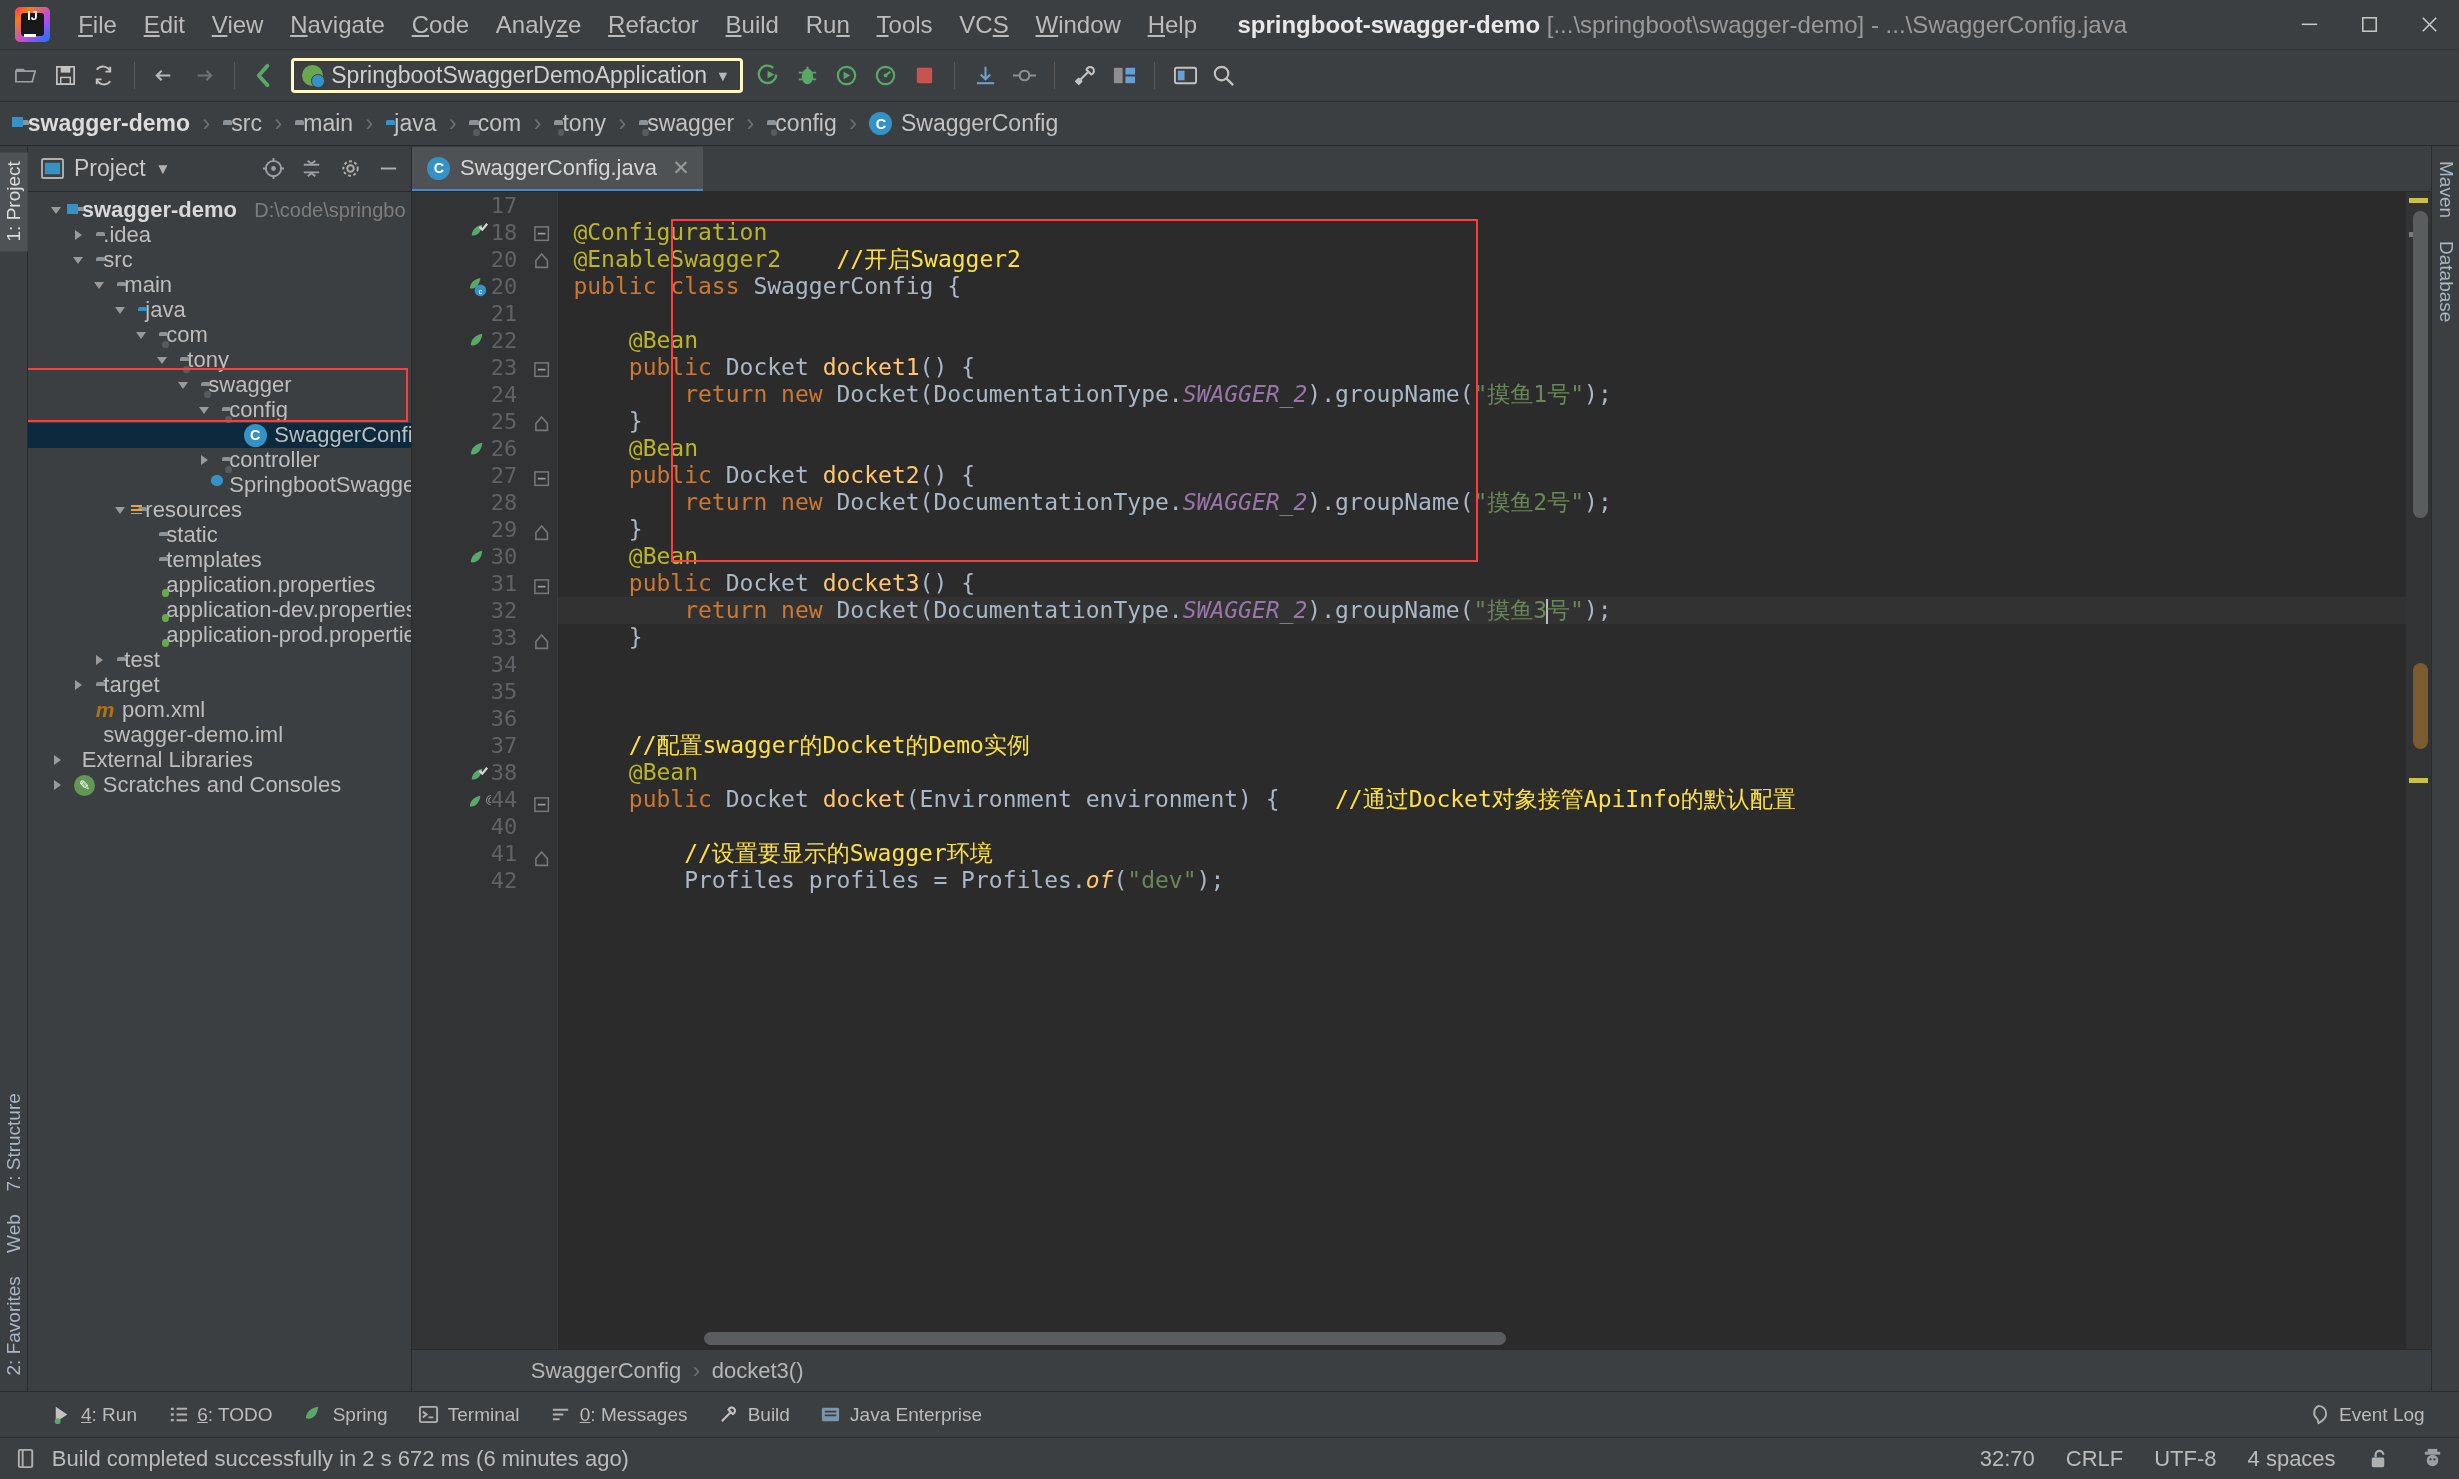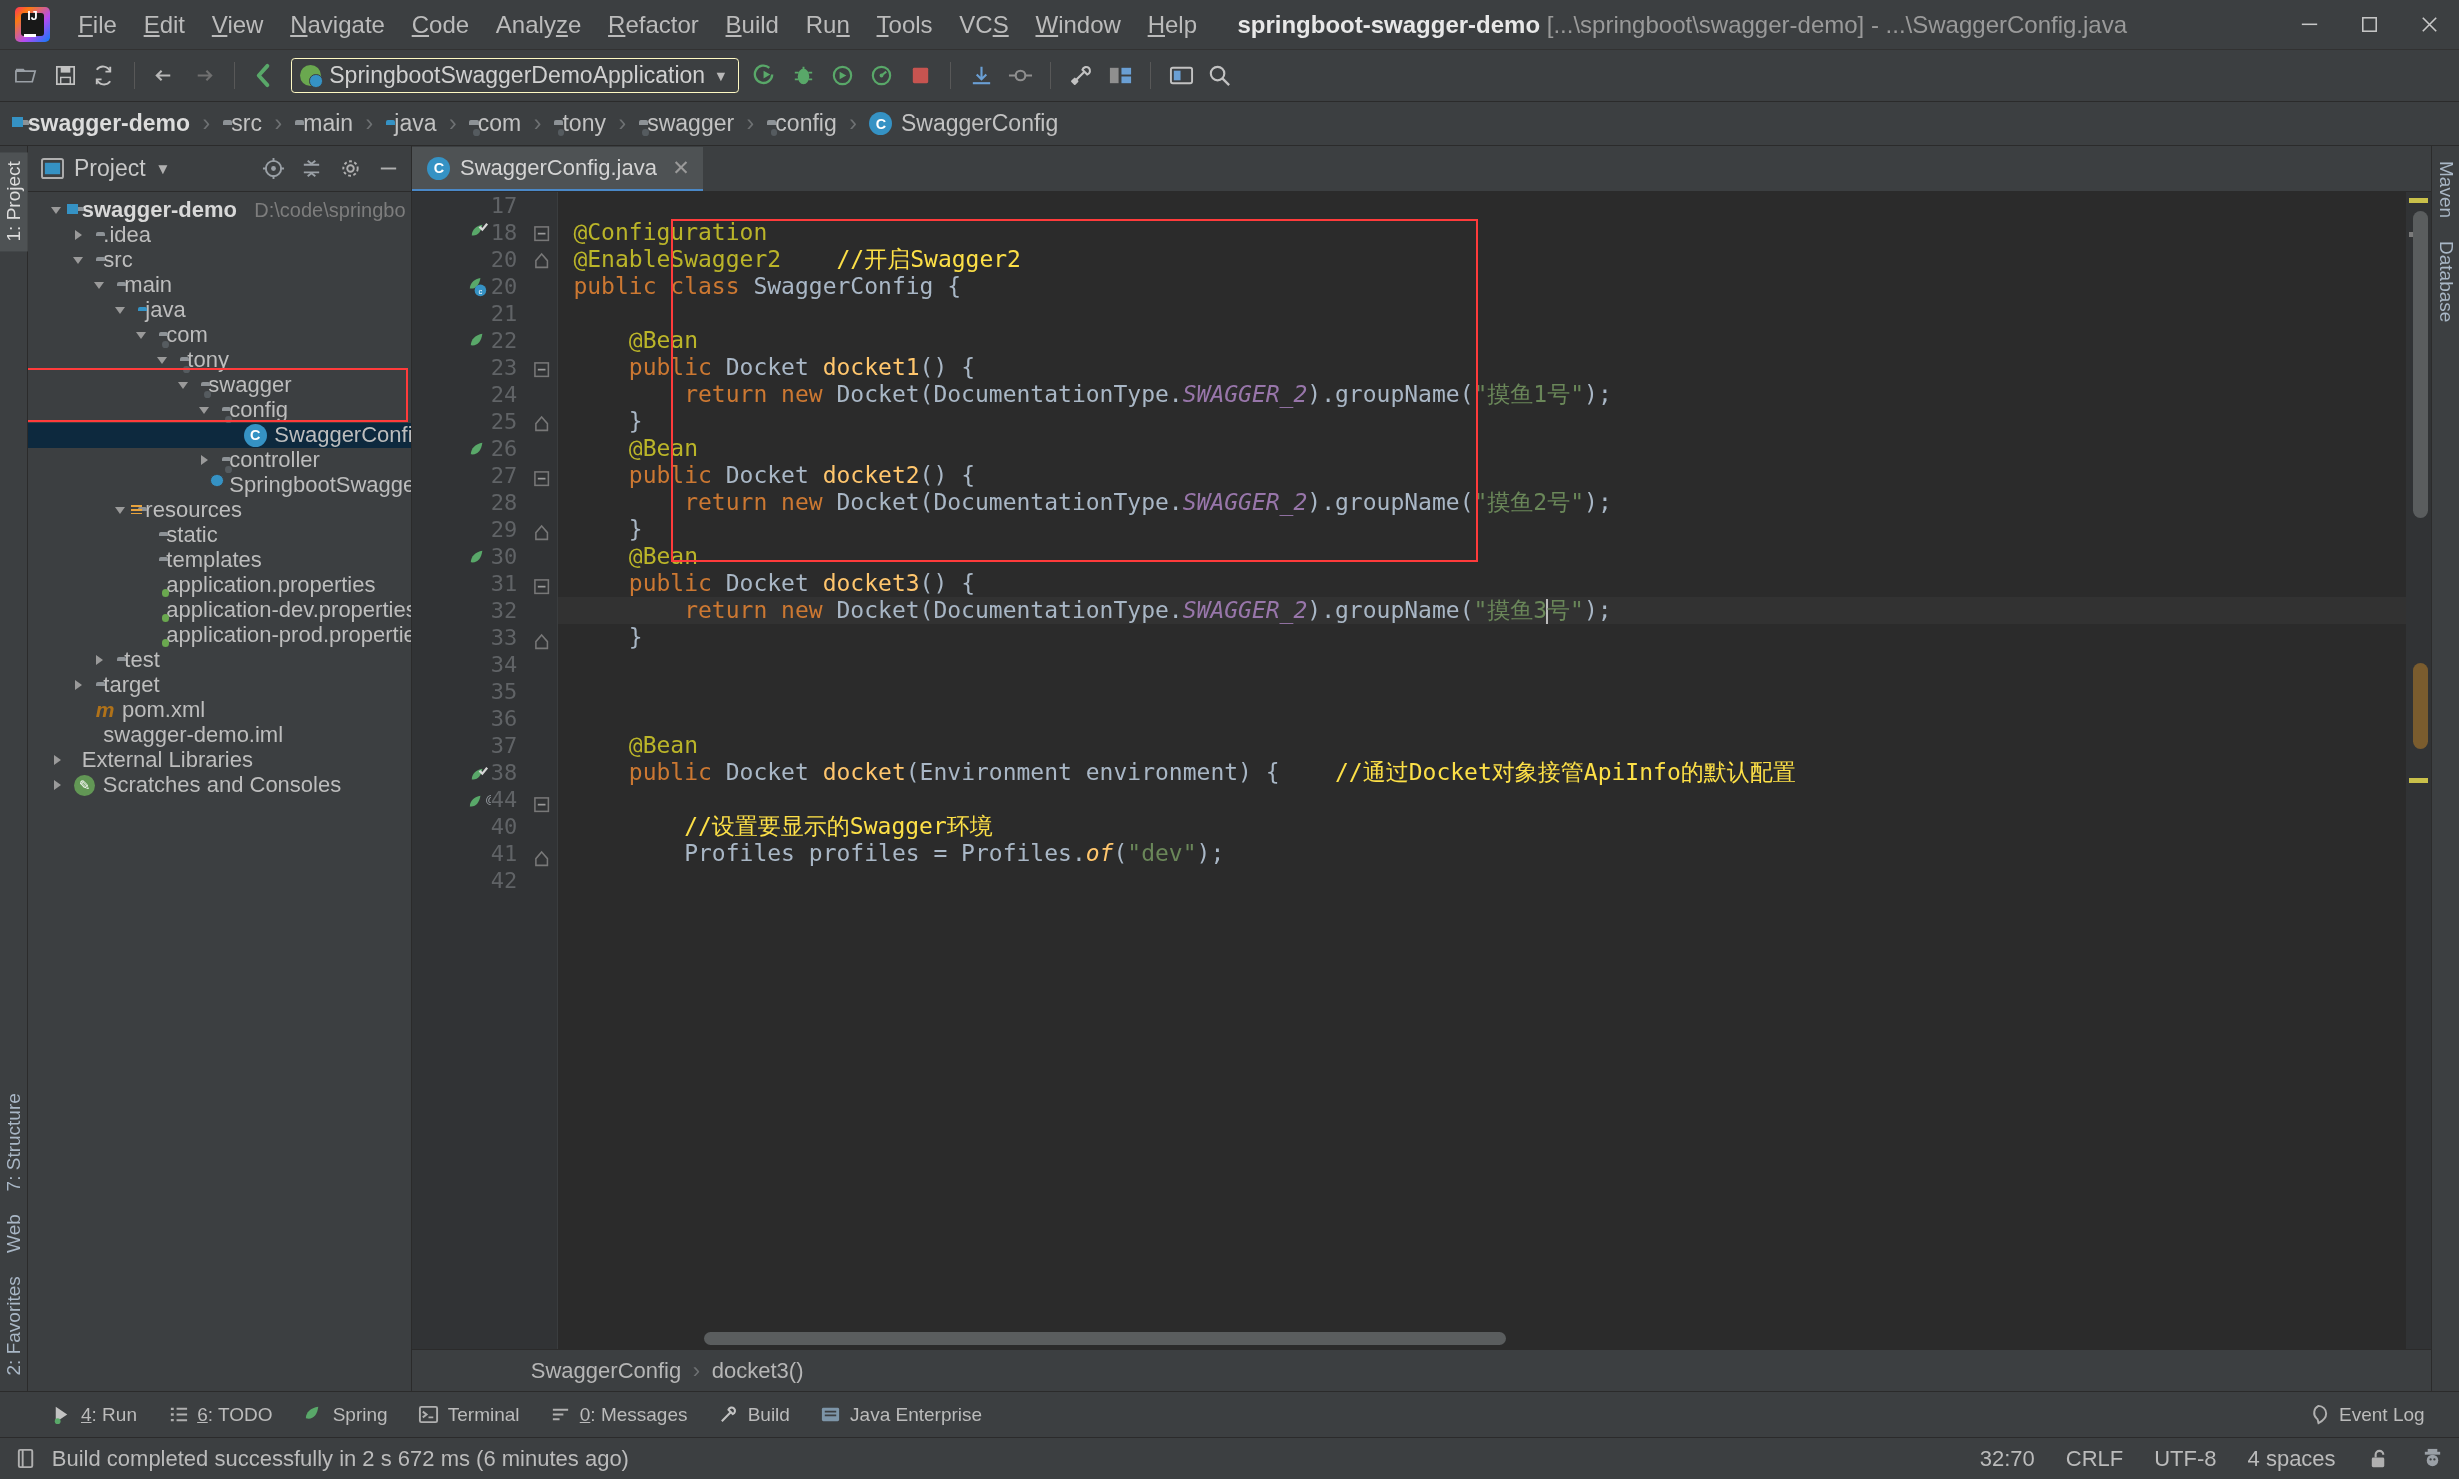--- a/index.html
+++ b/index.html
@@ -40,21 +40,21 @@
      color:#c8c8c8; font-size:25px; }
 
   
   .toolbar {
     height:52px; flex:0 0 52px; background:#3c3f41; display:flex; align-items:center;
     padding-left:7.7px; gap:1.9px; border-bottom:1px solid #2b2b2b;
   }
   .tb-btn { width:37px; height:37px; display:flex; align-items:center; justify-content:center; border-radius:2.9px;}
   .tb-sep { width:1px; height:27px; background:#585858; margin:0 9.6px; }
   .runcfg {
-    height:35px; border:1px solid #fef9c3; border-radius:3.8px; display:flex; align-items:center;
+    height:35px; border:3px solid #fef9c3; border-radius:3.8px; display:flex; align-items:center;
     padding:0 9.6px 0 7.7px; gap:8.6px; margin:0 5.8px; background:#3c3f41;
   }
   .runcfg .txt { font-size:23px; color:#d0d0d0; white-space:nowrap; }
   .runcfg .caret { color:#b8b8b8; font-size:14.4px; }
 
   
   .navbar {
     height:44px; flex:0 0 44px; background:#3c3f41; display:flex; align-items:center;
     padding-left:11.5px; gap:0px; border-bottom:1px solid #2b2b2b;
   }
@@ -761,20 +761,21 @@
             <div class="cl"><span class="punc">    </span><span class="kw">public </span><span class="typ">Docket </span><span class="mth">docket2</span><span class="punc">() {</span></div>
             <div class="cl"><span class="punc">        </span><span class="kw">return </span><span class="kw">new </span><span class="typ">Docket(DocumentationType.</span><span class="fld">SWAGGER_2</span><span class="typ">).groupName(</span><span class="str">"摸鱼2号"</span><span class="punc">);</span></div>
             <div class="cl"><span class="punc">    }</span></div>
             <div class="cl"><span class="ann">    @Bean</span></div>
             <div class="cl"><span class="punc">    </span><span class="kw">public </span><span class="typ">Docket </span><span class="mth">docket3</span><span class="punc">() {</span></div>
             <div class="cl hl"><span class="punc">        </span><span class="kw">return </span><span class="kw">new </span><span class="typ">Docket(DocumentationType.</span><span class="fld">SWAGGER_2</span><span class="typ">).groupName(</span><span class="str">"摸鱼3</span><span class="caret-bar"></span><span class="str">号"</span><span class="punc">);</span></div>
             <div class="cl"><span class="punc">    }</span></div>
             <div class="cl"></div>
             <div class="cl"></div>
             <div class="cl"></div>
+            <div class="cl"><span class="cmt">    //配置swagger的Docket的Demo实例</span></div>
             <div class="cl"><span class="ann">    @Bean</span></div>
             <div class="cl"><span class="punc">    </span><span class="kw">public </span><span class="typ">Docket </span><span class="mth">docket</span><span class="typ">(Environment environment) {</span><span class="punc">    </span><span class="cmt">//通过Docket对象接管ApiInfo的默认配置</span></div>
             <div class="cl"></div>
             <div class="cl"><span class="cmt">        //设置要显示的Swagger环境</span></div>
             <div class="cl"><span class="typ">        Profiles profiles = Profiles.</span><span class="mth" style="font-style: italic;">of</span><span class="punc">(</span><span class="str">"dev"</span><span class="punc">);</span></div>
           </div>
         <div class="errstripe">
           <div class="stripe-mark" style="top:5.8px;  background:#c9c04a;"></div>
           <div class="stripe-mark" style="top:40px; background:#7a7a7a;"></div>
           <div class="stripe-mark" style="top:586px;background:#c9c04a;"></div>

